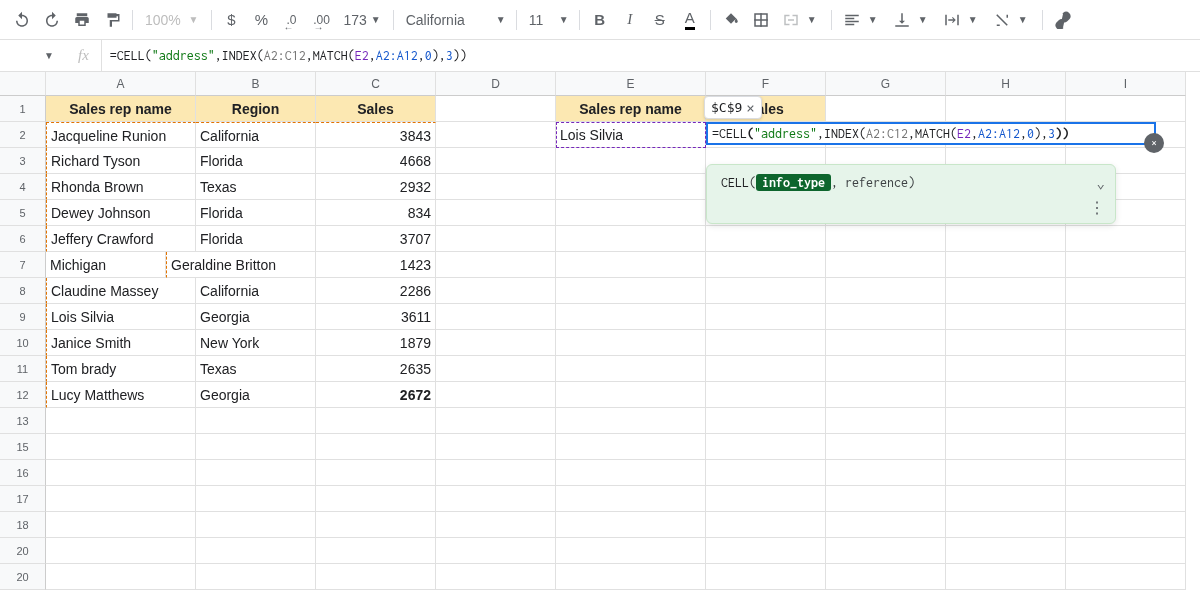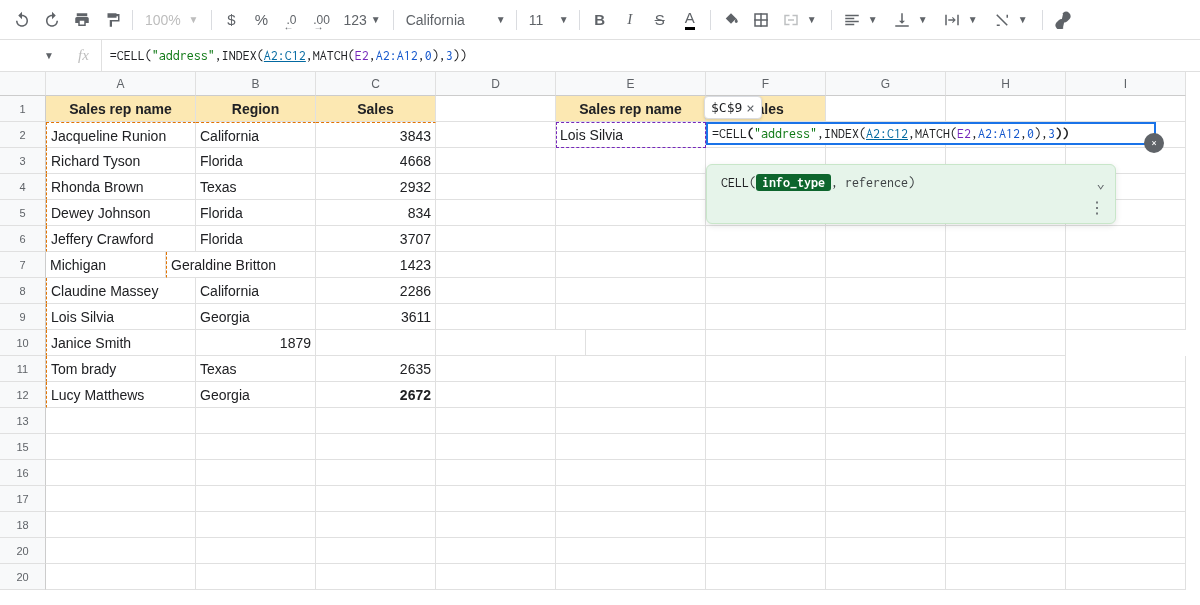--- a/index.html
+++ b/index.html
@@ -13,21 +13,21 @@
   .tb-font { color: #5f6368; min-width: 90px; }
   .tb-size { color: #5f6368; width: 30px; text-align: center; }
   .tb-drop { width: 18px; color: #5f6368; }
   
   .formula-bar { display: flex; align-items: center; height: 32px; border-bottom: 1px solid #e0e0e0; }
   .name-box { width: 60px; display: flex; align-items: center; justify-content: flex-end; padding-right: 6px; color: #bdbdbd; }
   .fx-label { font-style: italic; font-family: Georgia, serif; color: #bdbdbd; padding: 0 12px 0 18px; font-size: 15px; border-right: 1px solid #e0e0e0; height: 100%; display: flex; align-items: center; }
   .formula-content { font-family: 'Inconsolata', 'Consolas', monospace; font-size: 14px; padding-left: 8px; }
   .fn-black { color: #202124; }
   .fn-green { color: #0d7813; }
-  .fn-orange { color: #0369a1; text-decoration: underline; }
+  .fn-orange { color: #737373; }
   .fn-blue { color: #1155cc; }
   .fn-purple { color: #7627bb; }
   
   .grid { position: relative; }
   .col-headers { display: flex; height: 24px; background: #fff; }
   .corner { width: 46px; border-right: 1px solid #e0e0e0; border-bottom: 1px solid #ccc; background: #f8f9fa; }
   .col-h { border-right: 1px solid #e0e0e0; border-bottom: 1px solid #ccc; background: #f8f9fa; text-align: center; line-height: 24px; color: #5f6368; font-size: 12px; cursor: pointer; }
   
   .row { display: flex; height: 26px; }
   .row-h { width: 46px; border-right: 1px solid #ccc; border-bottom: 1px solid #e0e0e0; background: #f8f9fa; text-align: center; line-height: 26px; color: #5f6368; font-size: 11px; cursor: pointer; }
@@ -92,21 +92,21 @@
   <div class="tb-btn" style="font-size:15px">$</div>
   <div class="tb-btn" style="font-size:15px">%</div>
   <div class="tb-btn" style="font-size:12px;position:relative">
       <span>.0</span>
       <span style="position:absolute;bottom:2px;left:6px;font-size:10px">←</span>
     </div>
   <div class="tb-btn" style="font-size:12px;position:relative">
       <span>.00</span>
       <span style="position:absolute;bottom:2px;left:6px;font-size:10px">→</span>
     </div>
-  <div class="tb-text"><span>123</span>&nbsp;<span style="font-size:10px">▼</span></div>
+  <div class="tb-text"><span>173</span>&nbsp;<span style="font-size:10px">▼</span></div>
   <div class="tb-sep"></div>
   <div class="tb-text tb-font">
       <span>California</span>
     </div>
   <div class="tb-drop" style="font-size:10px;text-align:center">▼</div>
   <div class="tb-sep"></div>
   <div class="tb-text tb-size">11</div>
   <div class="tb-drop" style="font-size:10px;text-align:center">▼</div>
   <div class="tb-sep"></div>
   <div class="tb-btn" style="font-weight:bold;font-size:15px">B</div>
@@ -310,20 +310,21 @@
       <div class="cell" style="width: 120px;"></div>
       <div class="cell" style="width: 150px;"></div>
       <div class="cell" style="width: 120px;"></div>
       <div class="cell" style="width: 120px;"></div>
       <div class="cell" style="width: 120px;"></div>
       <div class="cell" style="width: 120px;"></div>
     </div>
     <div class="row">
       <div class="row-h">10</div>
       <div class="cell sel-blue-left sel-orange-left" style="width: 150px;">Janice Smith<span style="position: absolute; top: 0px; bottom: 0px; right: -1px; border-right: 1.5px dashed rgb(26, 115, 232);"></span></div>
+      <div class="cell" style="width: 120px;">New York</div>
       <div class="cell num sel-orange-right" style="width: 120px;">1879</div>
       <div class="cell" style="width: 120px;"></div>
       <div class="cell" style="width: 150px;"></div>
       <div class="cell" style="width: 120px;"></div>
       <div class="cell" style="width: 120px;"></div>
       <div class="cell" style="width: 120px;"></div>
       <div class="cell" style="width: 120px;"></div>
     </div>
     <div class="row">
       <div class="row-h">11</div>

